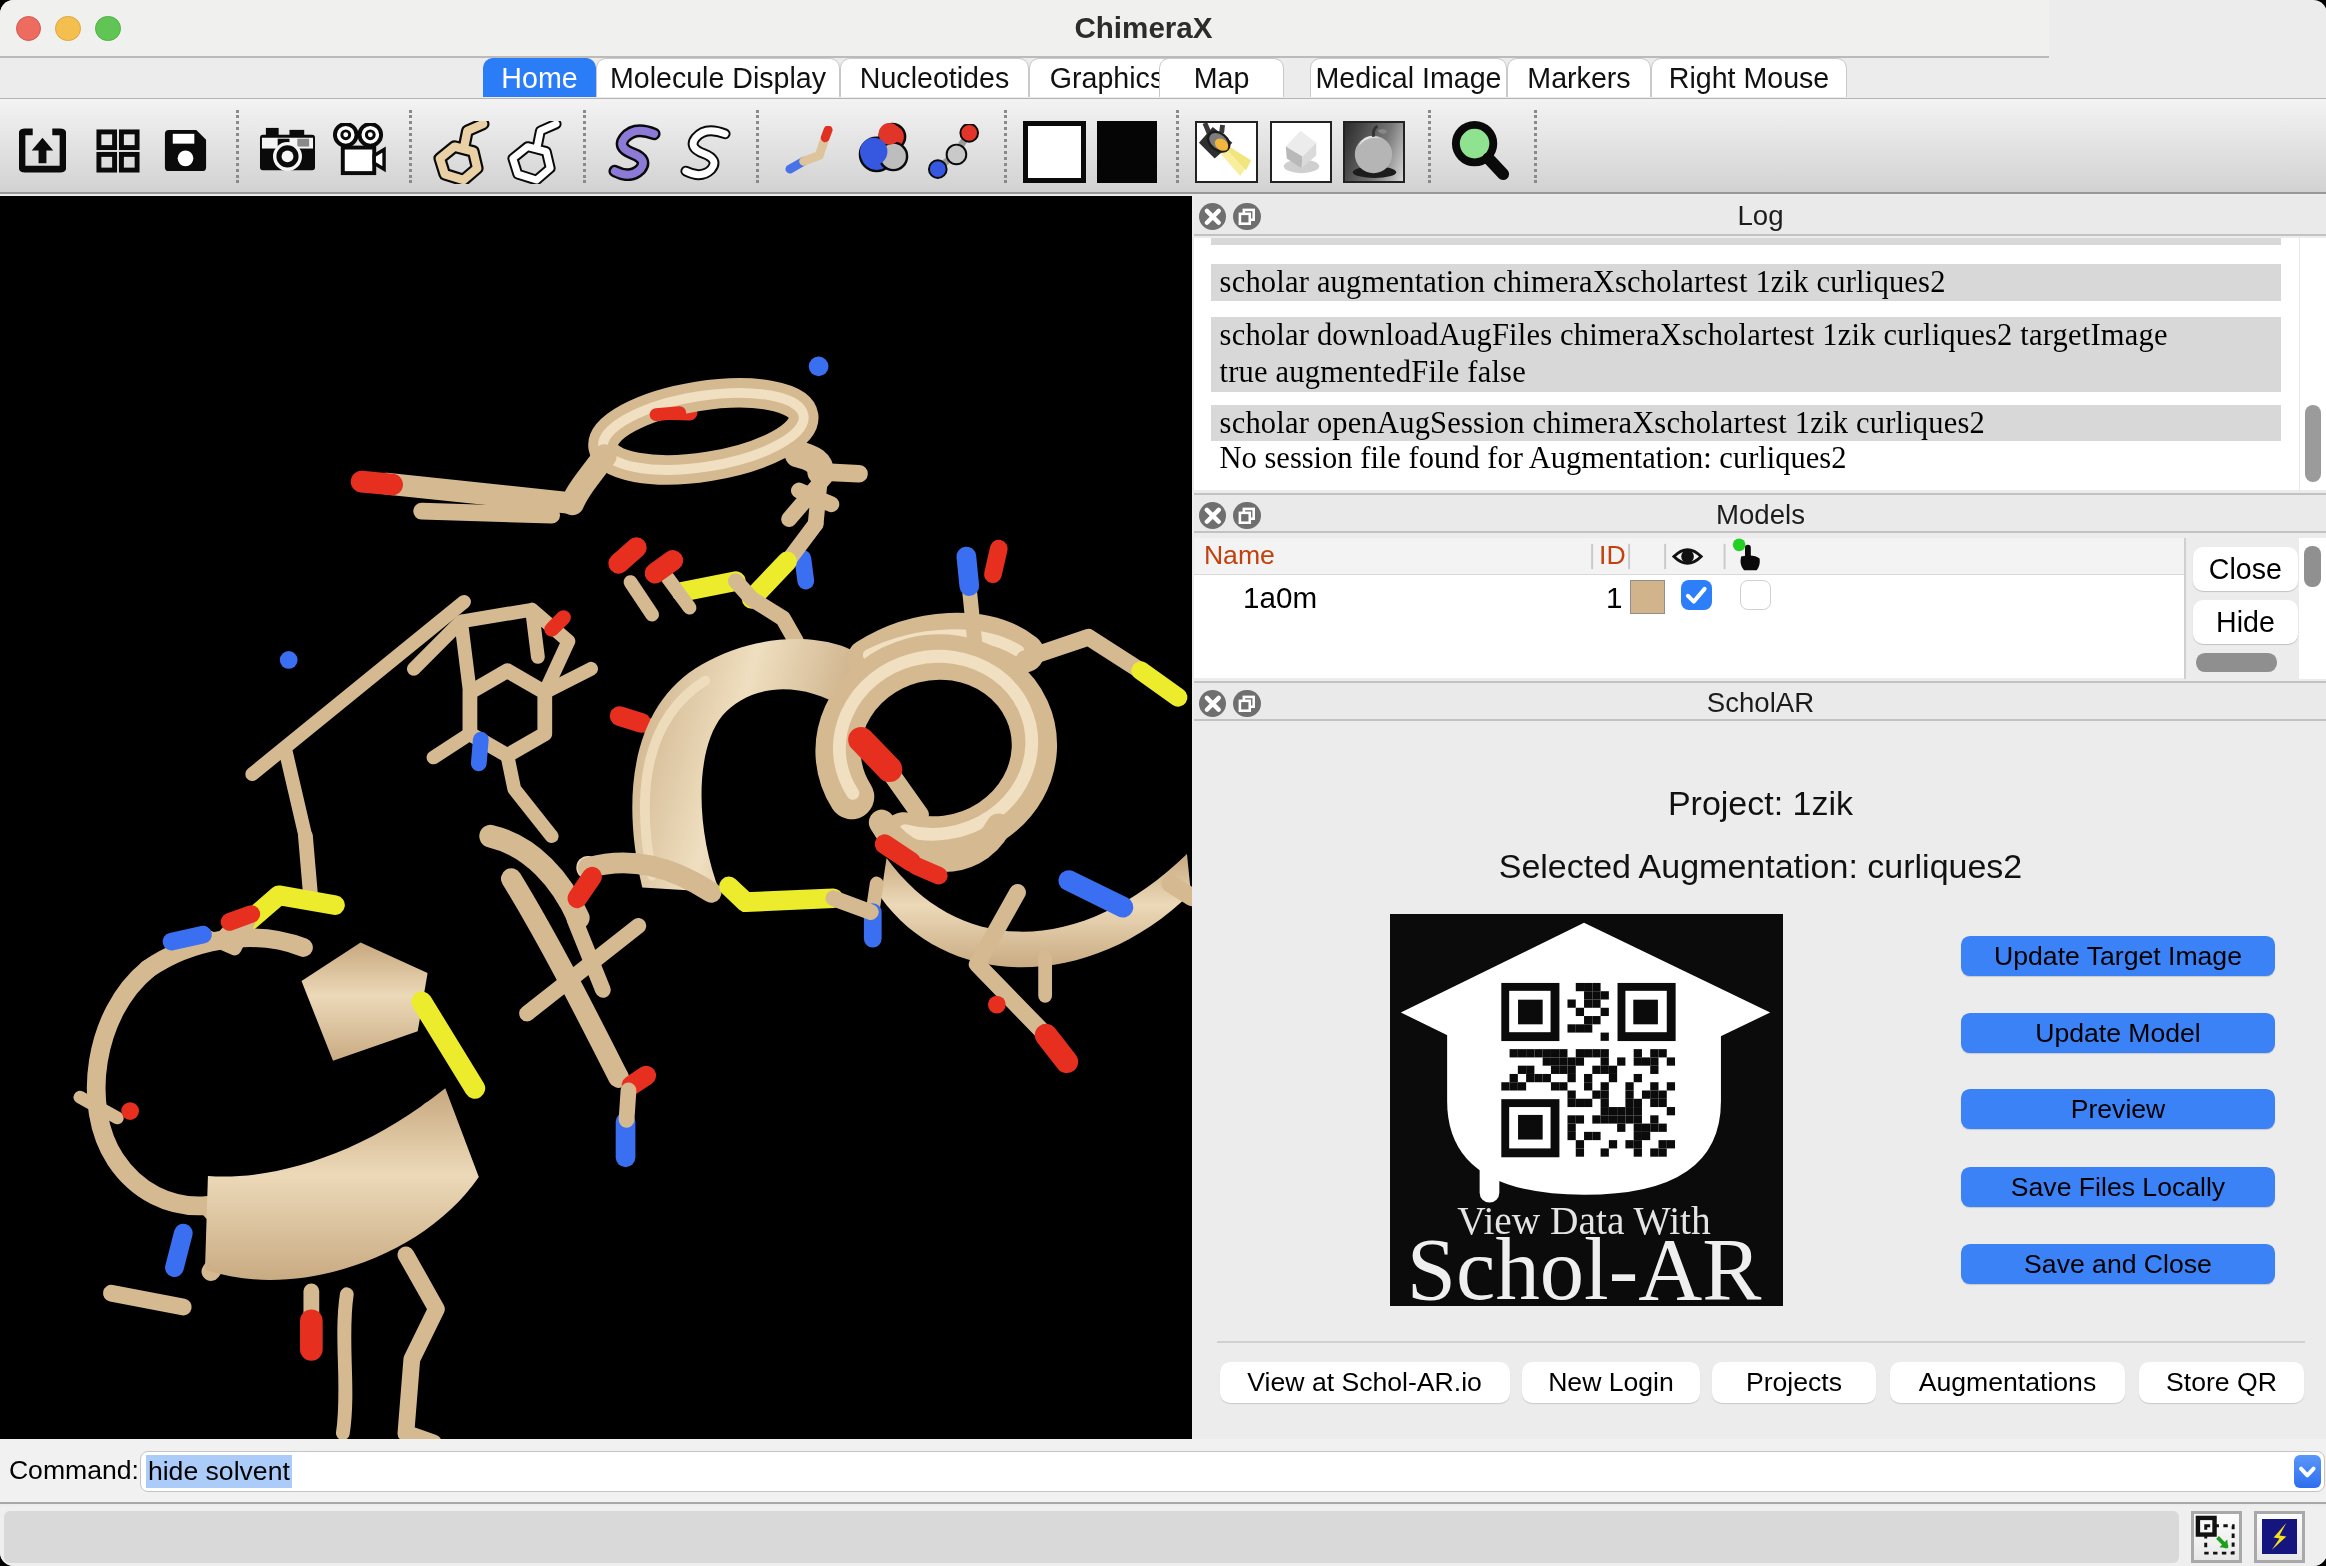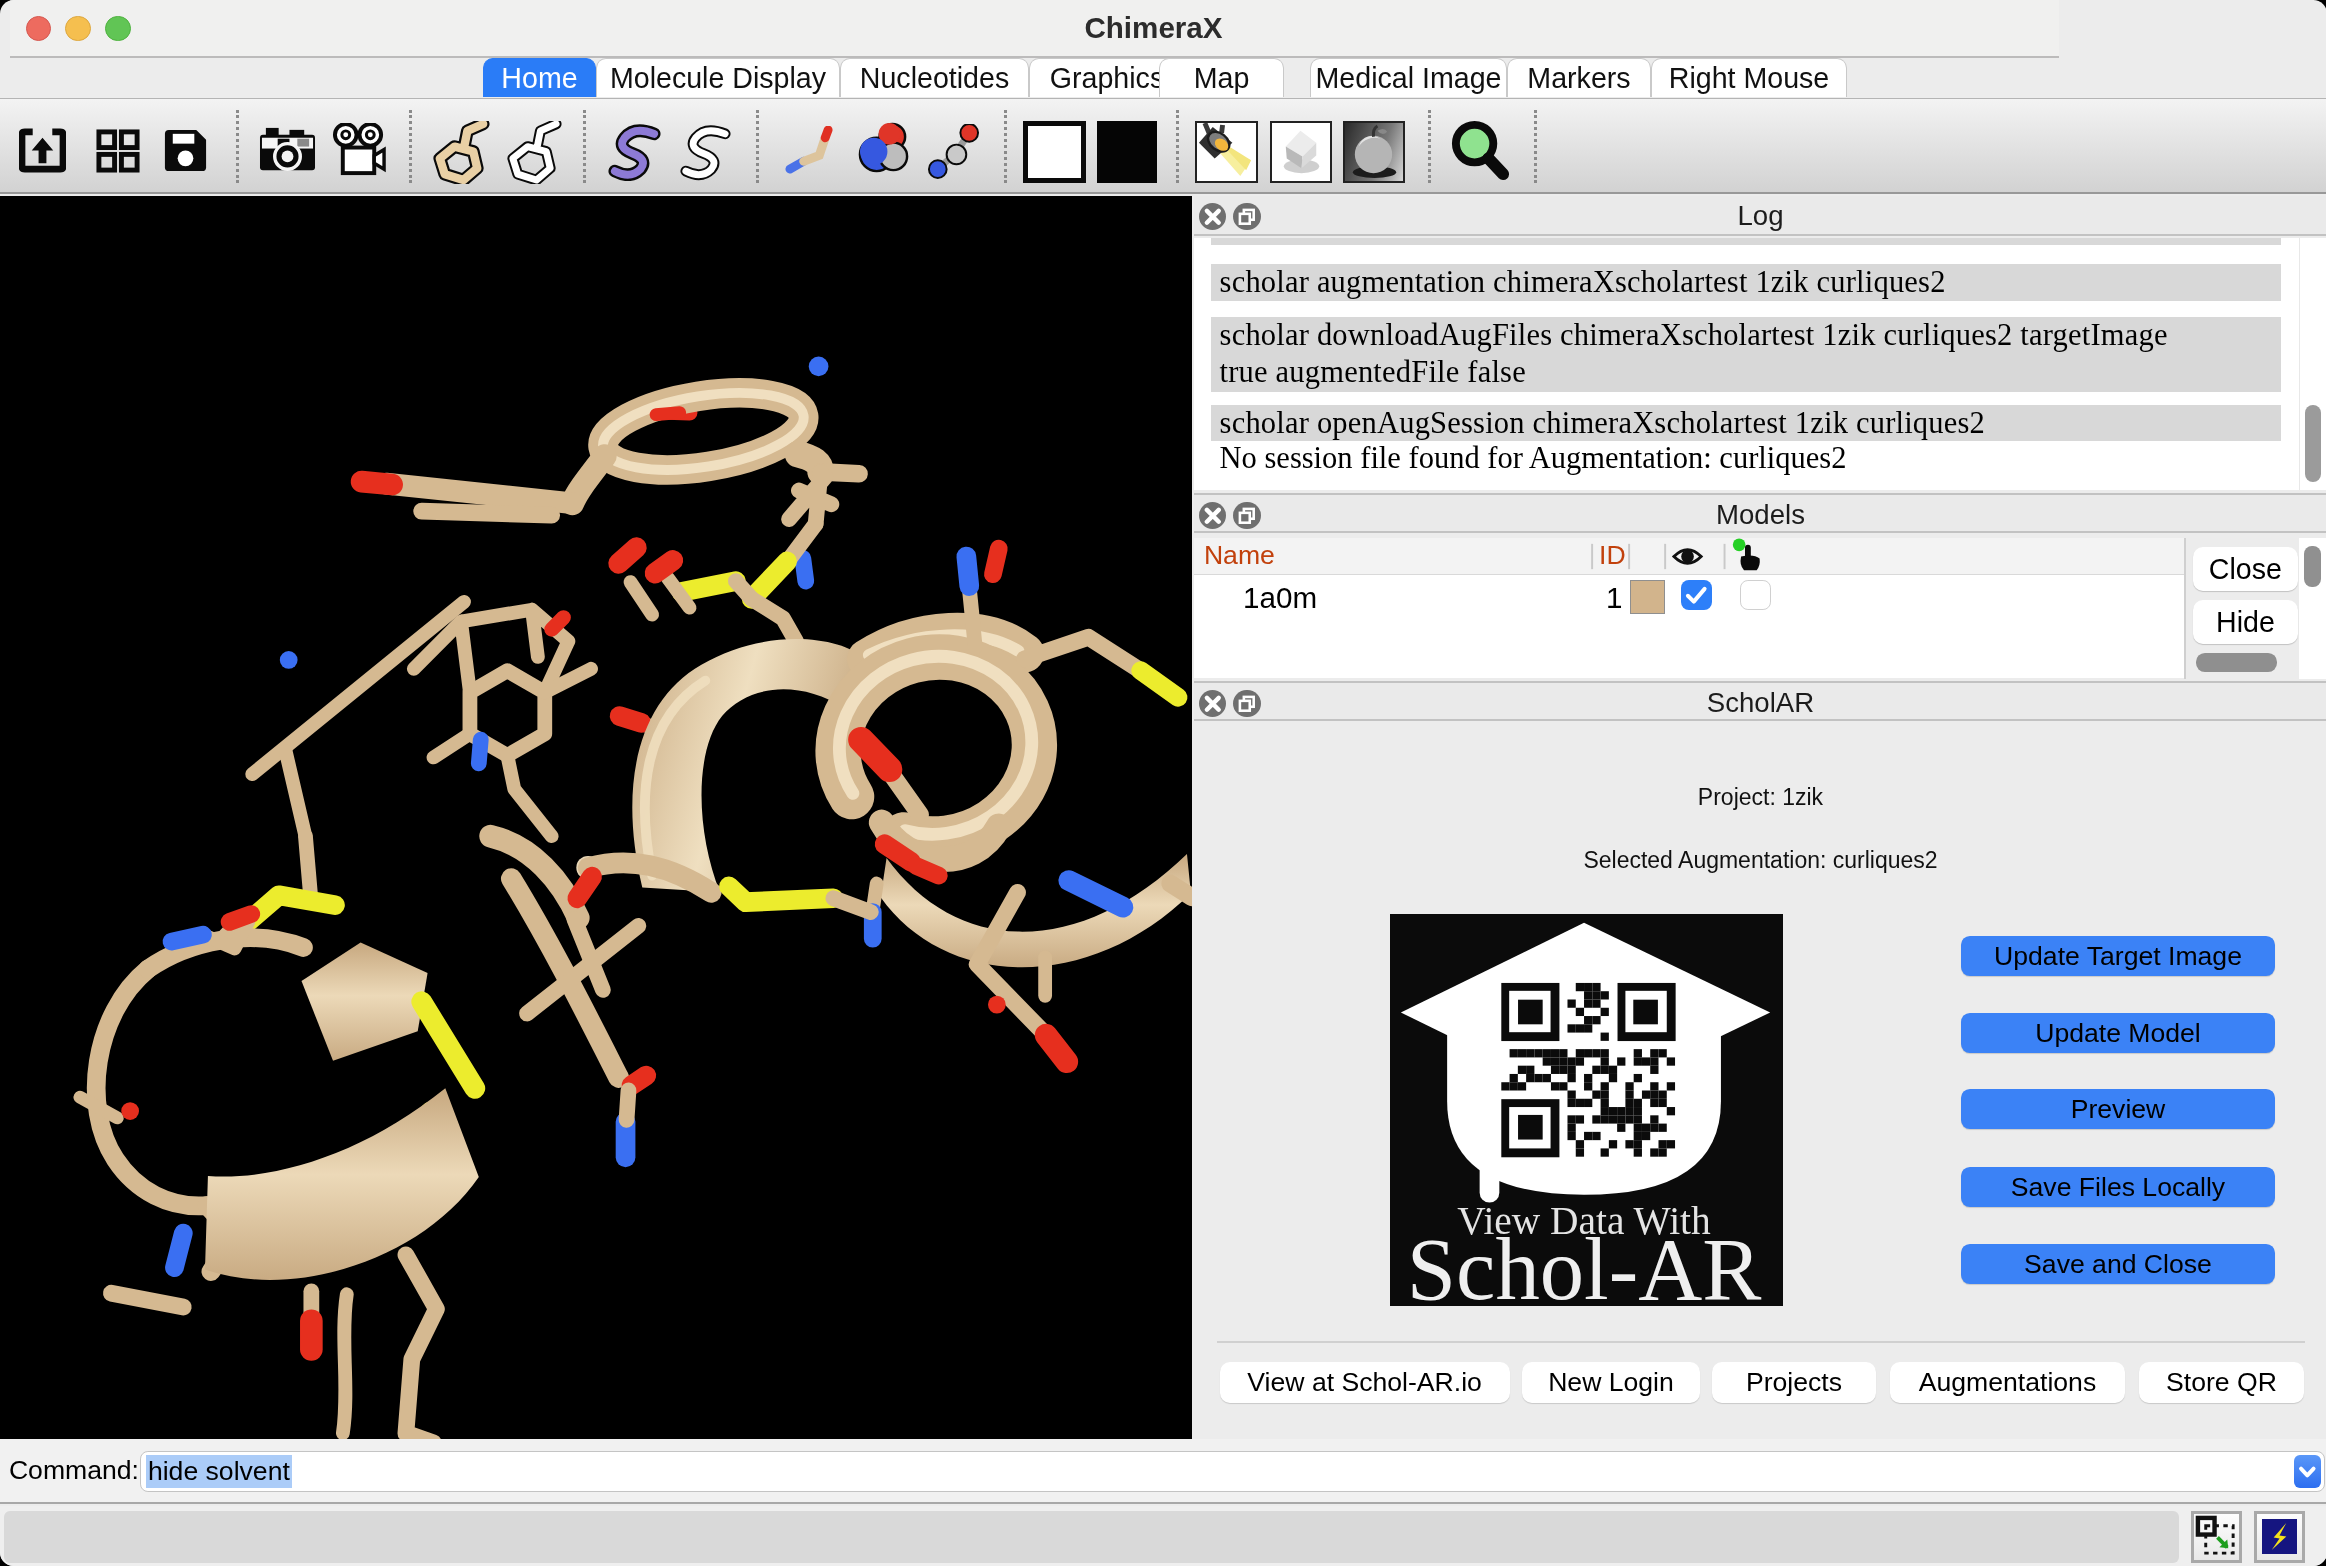--- a/index.html
+++ b/index.html
@@ -1,19 +1,19 @@
 <!DOCTYPE html>
 <html><head>
 <meta charset="utf-8">
 <style>
 html,body{margin:0;padding:0;background:#000;}
 body{width:2327px;height:1566px;position:relative;font-family:"Liberation Sans",sans-serif;overflow:hidden;}
 .win{position:absolute;left:0;top:0;width:2327px;height:1566px;border-radius:13.8px;overflow:hidden;background:#ececec;}
 
-.titlebar{position:absolute;left:10px;top:0;width:2037px;height:56px;background:#f0f0ef;border-bottom:2px solid #bcbbbb;padding-left:12px;}
+.titlebar{position:absolute;left:0;top:0;width:2037px;height:56px;background:#f0f0ef;border-bottom:2px solid #bcbbbb;padding-left:12px;}
 .tl{position:absolute;top:15.8px;width:23.6px;height:23.6px;border-radius:50%;}
 .tl.r{left:15.8px;background:#ed6b5f;border:1px solid #d55850;}
 .tl.y{left:55px;background:#f5bf4f;border:1px solid #dda73e;}
 .tl.g{left:95px;background:#61c555;border:1px solid #4eb23f;}
 .wtitle{position:absolute;top:0;left:0;width:2287px;height:55px;line-height:55px;text-align:center;font-weight:bold;font-size:29.6px;color:#2c2c2c;}
 
 .tabrow{position:absolute;left:0;top:58px;width:2327px;height:40px;background:#ececec;}
 .tab{position:absolute;top:0;height:39px;background:#fff;border:1px solid #c9c9c9;border-bottom:none;border-radius:9.9px 9.9px 0 0;box-sizing:border-box;text-align:center;font-size:28.6px;color:#111;line-height:38px;}
 .tab.sel{background:#2a7cf7;color:#fff;border-color:#2a7cf7;}
 
@@ -37,21 +37,21 @@
 .lsb .thumb{position:absolute;left:4.9px;top:167px;width:15.8px;height:77px;border-radius:7.9px;background:#9b9b9b;}
 
 .mtablehead{position:absolute;left:0;top:342px;width:990px;height:37px;background:#f3f3f3;border-bottom:1px solid #d9d9d9;box-sizing:border-box;font-size:26.6px;color:#c2410c;}
 .mtbody{position:absolute;left:0;top:379px;width:1192px;height:103px;background:#fff;}
 .mbtns{position:absolute;left:990px;top:342px;width:115px;height:141px;background:#ececec;border-left:2px solid #cfcfcf;box-sizing:border-box;}
 .mbtn{position:absolute;left:6.9px;width:105px;height:44px;background:#fff;border-radius:9.9px;text-align:center;font-size:28.6px;line-height:44px;color:#000;box-shadow:0 1px 1px rgba(0,0,0,0.18);}
 .msb{position:absolute;left:1105px;top:342px;width:27.6px;height:141px;background:#fff;}
 .msb .thumb{position:absolute;left:4.9px;top:7.9px;width:16.7px;height:41px;border-radius:7.9px;background:#909090;}
 
 .schbody{position:absolute;left:0;top:526px;width:1133px;height:716px;background:#ececec;}
-.sline{position:absolute;text-align:center;width:1133px;font-size:23px;color:#111;}
+.sline{position:absolute;text-align:center;width:1133px;font-size:34px;color:#111;}
 .sbtn{position:absolute;left:767px;width:314px;height:40px;background:#3b82f6;border-radius:8.9px;text-align:center;font-size:26.6px;line-height:40px;color:#000;box-shadow:0 1px 1px rgba(0,0,0,0.15);}
 .bbtn{position:absolute;height:41px;background:#fff;border-radius:9.9px;text-align:center;font-size:26.6px;line-height:41px;color:#000;box-shadow:0 1px 1px rgba(0,0,0,0.15);}
 
 .qr{position:absolute;left:196px;top:192px;width:393px;height:392px;background:#0b0b0b;}
 
 .cmdbar{position:absolute;left:0;top:1439px;width:2327px;height:65px;background:#f1f1f1;border-bottom:2px solid #a8a8a8;box-sizing:border-box;}
 .cmdlabel{position:absolute;left:8.9px;top:0;height:63px;line-height:63px;font-size:26.6px;color:#000;}
 .cmdinput{position:absolute;left:140px;top:11.8px;width:2183px;height:39px;background:#fff;border:1px solid #c4c4c4;border-radius:7.9px;}
 .cmdtext{position:absolute;left:4.9px;top:3px;font-size:26.6px;line-height:33px;background:#abccf8;color:#000;padding:0 2px;}
 .combo{position:absolute;right:3px;top:3px;width:26.6px;height:33px;background:linear-gradient(#5a97f8,#2d6ef0);border-radius:5.9px;}

